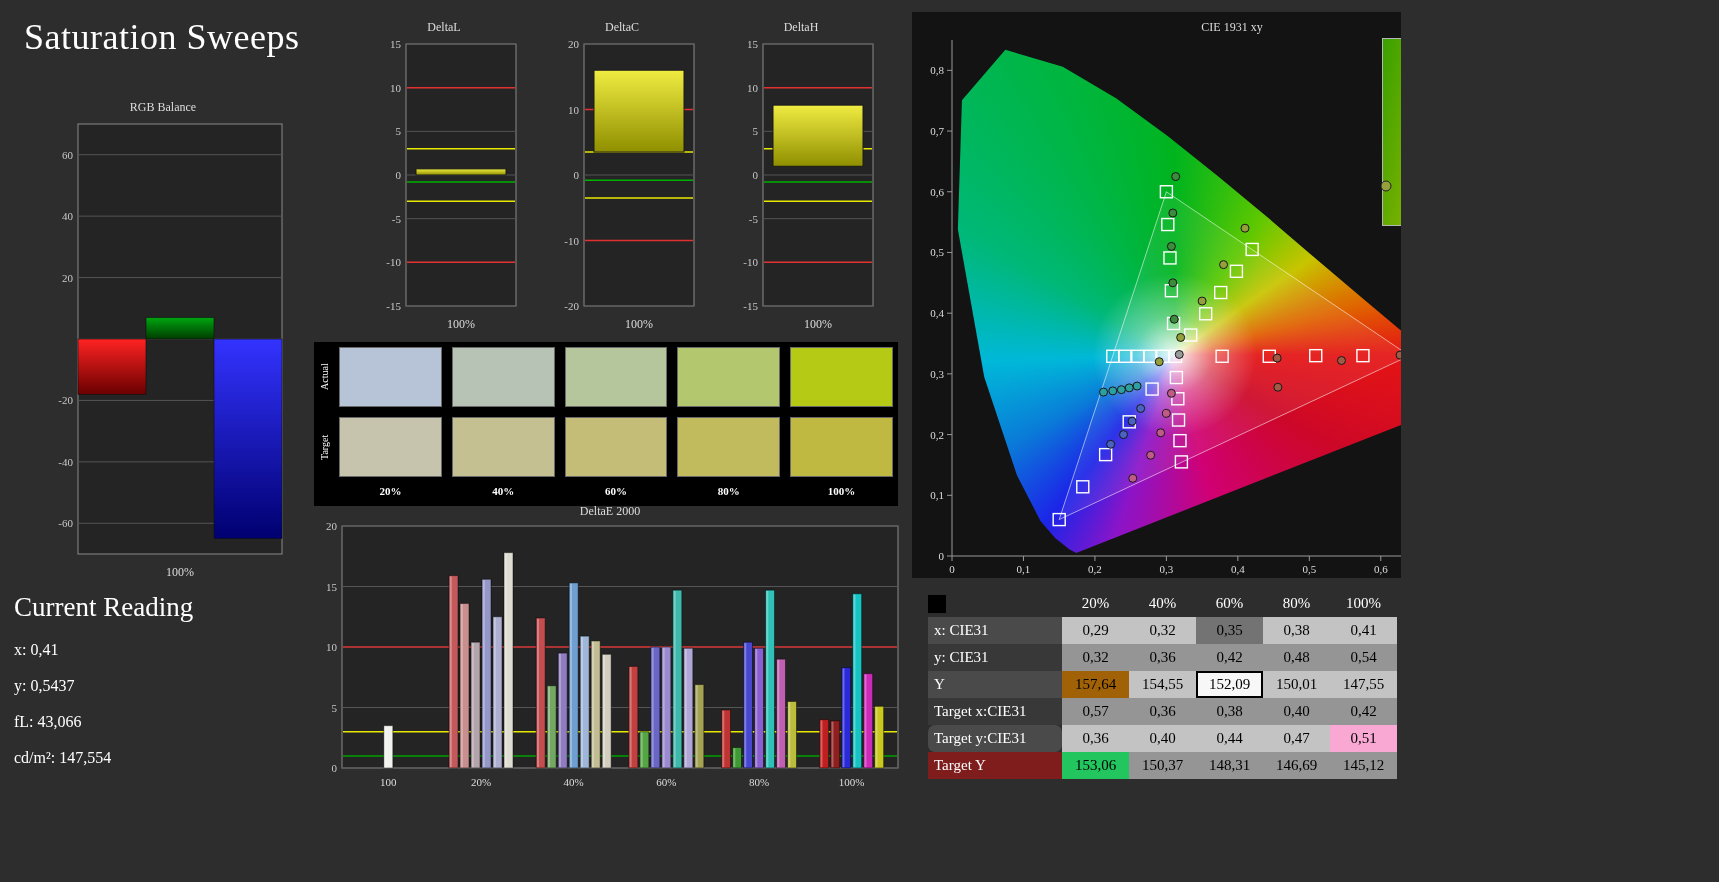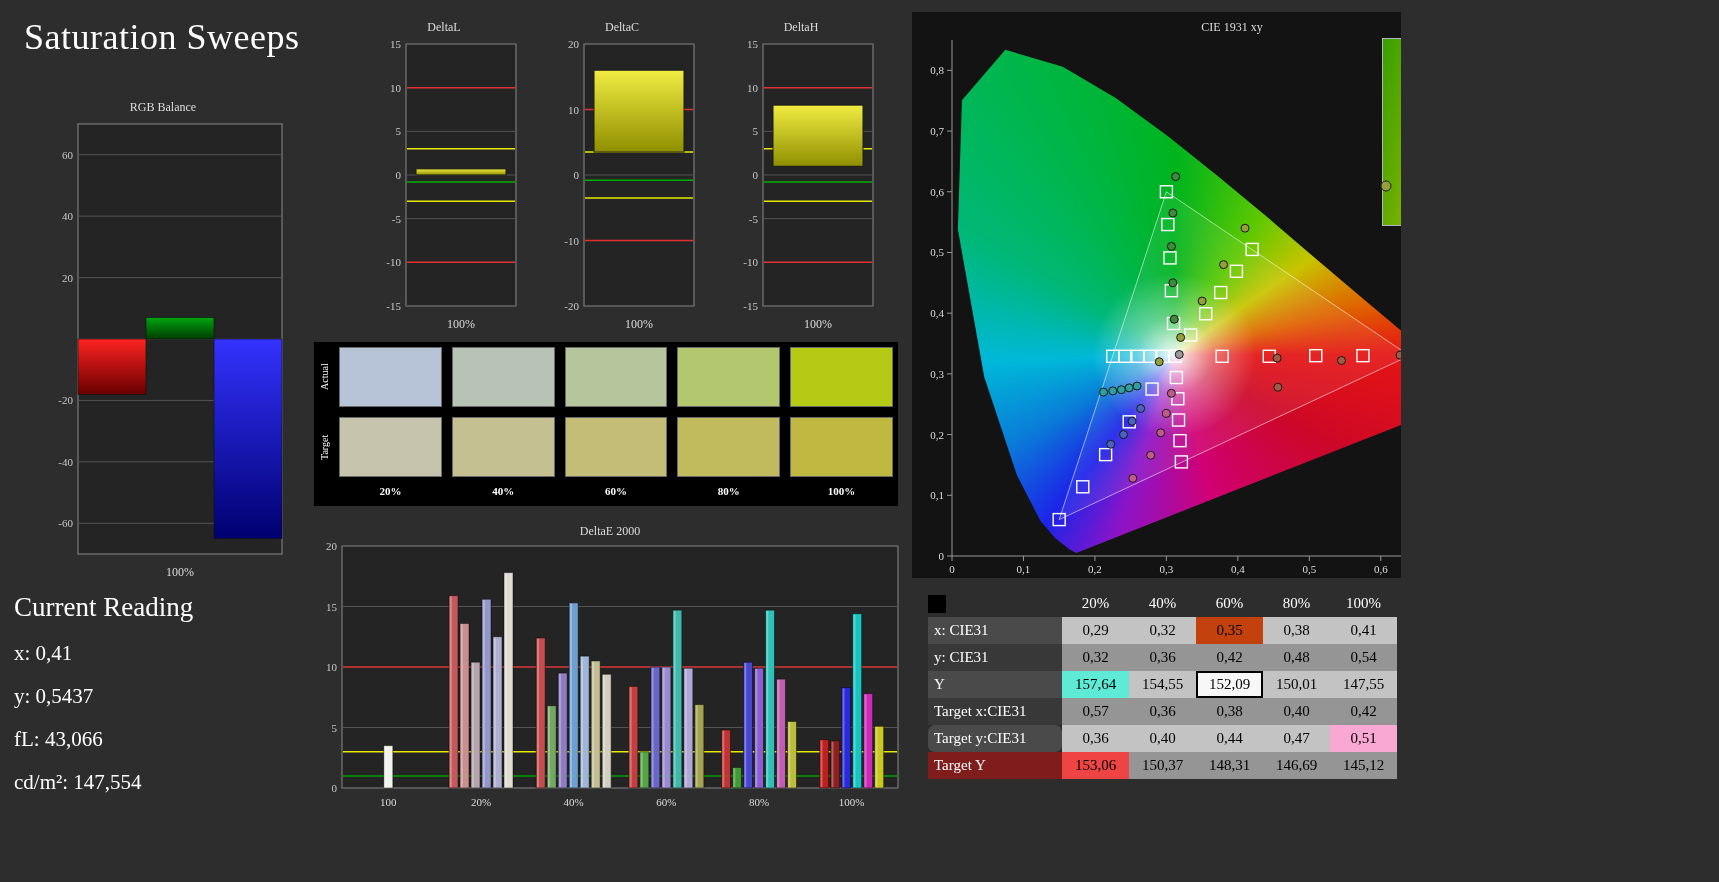--- a/index.html
+++ b/index.html
@@ -7,21 +7,21 @@
         font-family:Liberation Serif, serif;}
   .page-title{position:absolute;left:24px;top:16px;font-size:36px;color:#ffffff;letter-spacing:.5px;}
   .block{position:absolute;}
   .ctitle{height:16px;font-size:12px;color:#dddddd;text-align:center;}
   svg{display:block;}
 
   #rgb-balance{left:38px;top:100px;width:250px;}
   #delta-l{left:368px;top:20px;width:152px;}
   #delta-c{left:546px;top:20px;width:152px;}
   #delta-h{left:725px;top:20px;width:152px;}
-  #deltae{left:316px;top:524px;width:588px;}
+  #deltae{left:316px;top:504px;width:588px;}
 
   #swatches{left:314px;top:342px;width:584px;height:164px;background:#000;
             display:grid;grid-template-columns:20px repeat(5,1fr);grid-template-rows:70px 70px 22px;}
   .sw-rowlabel{color:#fff;font-size:10px;display:flex;align-items:center;justify-content:center;
                writing-mode:vertical-rl;transform:rotate(180deg);}
   .sw-cell{padding:5px;box-sizing:border-box;}
   .sw-inner{width:100%;height:100%;border:1px solid #6a6a6a;box-sizing:border-box;}
   .sw-collabel{color:#fff;font-size:11px;font-weight:bold;text-align:center;padding-top:3px;}
 
   #cie-panel{left:912px;top:12px;width:640px;height:566px;background:#131313;}
@@ -36,21 +36,21 @@
         1% 36.7%,1.7% 11.7%,9.1% 1.9%,18.9% 5.2%,28% 11.3%,36.8% 18.6%,45.5% 26.5%,
         54.2% 34.7%,62.5% 42.8%,70.1% 50.1%,76.5% 56.2%,84.3% 63.7%,87.7% 67%,89.6% 68.8%);}
   .cie-svg{position:absolute;left:0;top:0;}
   .cie-inset{position:absolute;left:470px;top:26px;width:162px;height:186px;border:1px solid #b5b5b5;
     background:linear-gradient(100deg,#38a000 0%,#86b400 32%,#c0bc00 58%,#c88c00 82%,#b06000 100%);}
   .inset-square{position:absolute;width:12px;height:12px;border:2px solid #fff;transform:translate(-50%,-50%);}
   .inset-circle{position:absolute;width:9px;height:9px;border-radius:50%;border:1px solid #222;transform:translate(-50%,-50%);}
 
   #reading{position:absolute;left:14px;top:592px;color:#fff;}
   .reading-title{font-size:27px;margin-bottom:18px;}
-  .reading-line{font-size:21px;margin-bottom:18px;}
+  .reading-line{font-size:16px;margin-bottom:18px;}
 
   #table{position:absolute;left:928px;top:590px;display:grid;
          grid-template-columns:134px repeat(5,67px);grid-auto-rows:27px;font-size:15px;}
   .th{color:#fff;display:flex;align-items:center;justify-content:center;}
   .corner{display:flex;align-items:center;}
   .corner-box{width:18px;height:18px;background:#000;}
   .rowlabel{color:#fff;display:flex;align-items:center;padding-left:6px;}
   .cell{color:#000;display:flex;align-items:center;justify-content:center;}
   .cell.hl{background:#f7f7f7 !important;box-shadow:inset 0 0 0 2px #000;}
 </style>
@@ -467,47 +467,47 @@
         <div class="corner-box"></div>
       </div>
       <div class="th">20%</div>
       <div class="th">40%</div>
       <div class="th">60%</div>
       <div class="th">80%</div>
       <div class="th">100%</div>
       <div class="rowlabel" style="background: rgb(74, 74, 74);">x: CIE31</div>
       <div class="cell" style="background: rgb(195, 195, 195);">0,29</div>
       <div class="cell" style="background: rgb(195, 195, 195);">0,32</div>
-      <div class="cell" style="background: #c2410c;">0,35</div>
+      <div class="cell" style="background: #737373;">0,35</div>
       <div class="cell" style="background: rgb(195, 195, 195);">0,38</div>
       <div class="cell" style="background: rgb(195, 195, 195);">0,41</div>
       <div class="rowlabel" style="background: rgb(56, 56, 56);">y: CIE31</div>
       <div class="cell" style="background: rgb(149, 149, 149);">0,32</div>
       <div class="cell" style="background: rgb(149, 149, 149);">0,36</div>
       <div class="cell" style="background: rgb(149, 149, 149);">0,42</div>
       <div class="cell" style="background: rgb(149, 149, 149);">0,48</div>
       <div class="cell" style="background: rgb(149, 149, 149);">0,54</div>
       <div class="rowlabel" style="background: rgb(74, 74, 74);">Y</div>
-      <div class="cell" style="background: #5eead4;">157,64</div>
+      <div class="cell" style="background: #a16207;">157,64</div>
       <div class="cell" style="background: rgb(195, 195, 195);">154,55</div>
       <div class="cell hl" style="background: rgb(195, 195, 195);">152,09</div>
       <div class="cell" style="background: rgb(195, 195, 195);">150,01</div>
       <div class="cell" style="background: rgb(195, 195, 195);">147,55</div>
       <div class="rowlabel" style="background: rgb(56, 56, 56);">Target x:CIE31</div>
       <div class="cell" style="background: rgb(149, 149, 149);">0,57</div>
       <div class="cell" style="background: rgb(149, 149, 149);">0,36</div>
       <div class="cell" style="background: rgb(149, 149, 149);">0,38</div>
       <div class="cell" style="background: rgb(149, 149, 149);">0,40</div>
       <div class="cell" style="background: rgb(149, 149, 149);">0,42</div>
       <div class="rowlabel" style="background: rgb(74, 74, 74); border-radius: 7px;">Target y:CIE31</div>
       <div class="cell" style="background: rgb(195, 195, 195);">0,36</div>
       <div class="cell" style="background: rgb(195, 195, 195);">0,40</div>
       <div class="cell" style="background: rgb(195, 195, 195);">0,44</div>
       <div class="cell" style="background: rgb(195, 195, 195);">0,47</div>
       <div class="cell" style="background: #f9a8d4;">0,51</div>
       <div class="rowlabel" style="background: #7f1d1d;">Target Y</div>
-      <div class="cell" style="background: #ef4444;">153,06</div>
+      <div class="cell" style="background: #22c55e;">153,06</div>
       <div class="cell" style="background: rgb(149, 149, 149);">150,37</div>
       <div class="cell" style="background: rgb(149, 149, 149); text-align: center;">148,31</div>
       <div class="cell" style="background: rgb(149, 149, 149);">146,69</div>
       <div class="cell" style="background: rgb(149, 149, 149);">145,12</div>
     </div>
 </div>
 
 </body></html>

